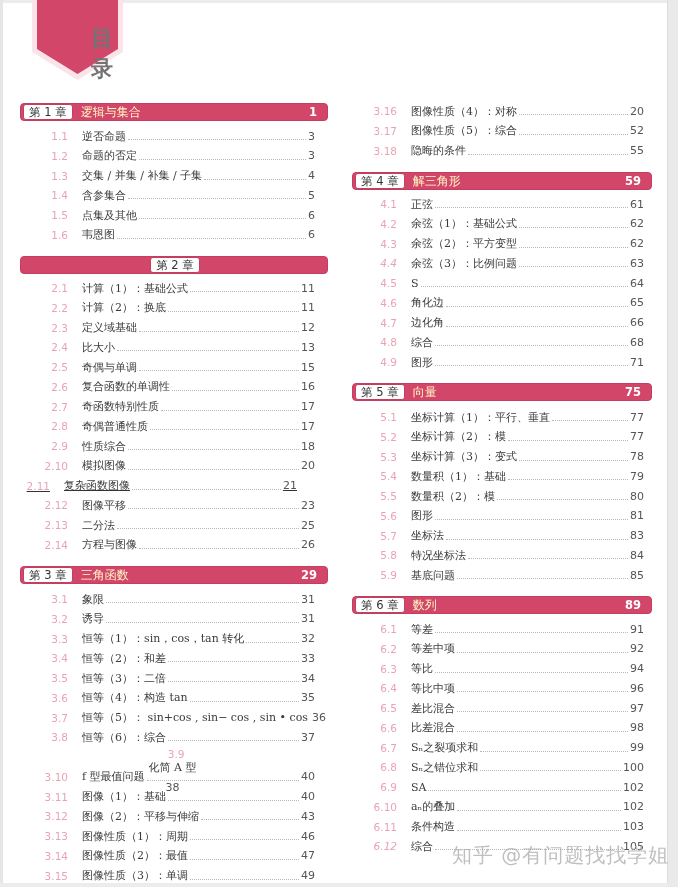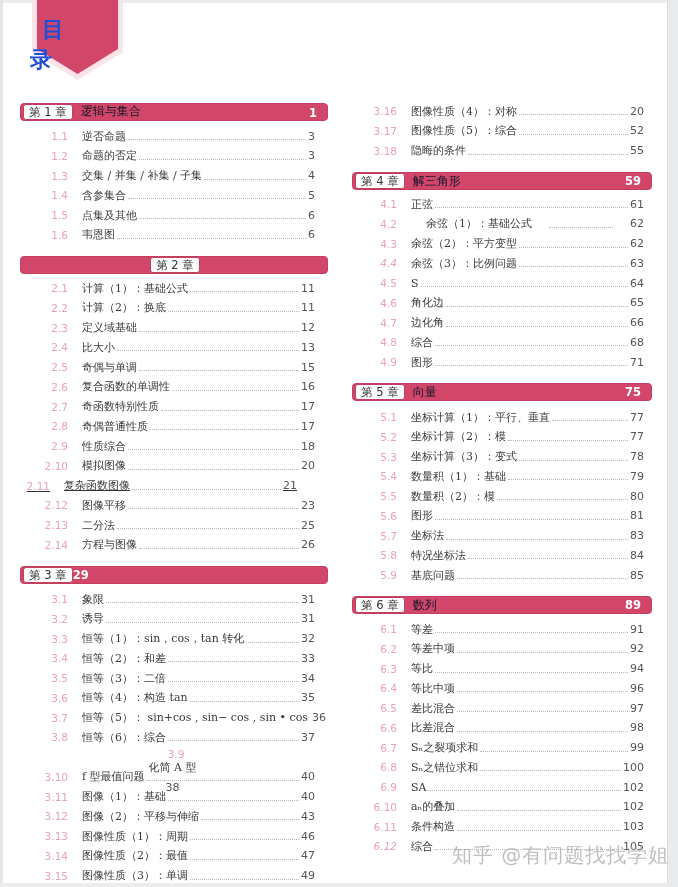--- a/index.html
+++ b/index.html
@@ -10,36 +10,36 @@
     color:#333;
   }
   .page-top-line { position:absolute; left:0; top:0; width:668px; height:3px; background:#ececec; }
   .left-edge { position:absolute; left:0; top:0; width:3px; height:887px; background:#e6e6e6; }
   .right-strip { position:absolute; right:0; top:0; width:10px; height:887px; background:#e9eaec; border-left:1px solid #dcdcdc; }
   .bottom-edge { position:absolute; left:0; top:883px; width:668px; height:4px; background:#ececec; }
 
   .banner { position:absolute; left:30px; top:0; width:95px; height:82px; }
   .banner svg { position:absolute; left:0; top:0; }
   .banner-title {
-    position:absolute; left:0; top:15px; width:95px; text-align:left;
-    color:#1d4ed8; font-family:"DejaVu Sans", sans-serif; font-weight:bold;
+    position:absolute; left:0; top:24px; width:95px; text-align:right;
+    color:#737373; font-family:"DejaVu Sans", sans-serif; font-weight:bold;
     font-size:22px; letter-spacing:12px; text-indent:12px;
   }
   .corner-dot { position:absolute; left:8px; top:-10px; width:36px; height:24px; border-radius:50%; background:#f6d3dc; opacity:.75; }
   .chapter {
     position:absolute; height:18px; border:1px solid #c63e5f; border-radius:4px;
     background:#d2466a; display:flex; align-items:center; box-sizing:border-box;
   }
   .chapter .tag {
     background:#fff; color:#333; font-family:"DejaVu Sans", sans-serif; font-size:11.5px;
     height:14px; line-height:14px; padding:0 5px; margin-left:2px; border-radius:3px;
     border:1px solid #c63e5f;
   }
   .chapter .ctitle {
-    color:#0f172a; font-family:"DejaVu Sans", sans-serif; font-size:12px; margin-left:8px; flex:1;
+    color:#fef9c3; font-family:"DejaVu Sans", sans-serif; font-size:12px; margin-left:8px; flex:1;
   }
   .chapter .cpage {
     color:#fff; font-family:"DejaVu Sans", sans-serif; font-weight:bold; font-size:11.5px; margin-right:10px;
   }
   .entry { position:absolute; height:18px; display:flex; align-items:center; }
   .entry .num {
     font-family:"DejaVu Sans", sans-serif; font-size:10.5px; color:#e9a3b4;
     text-align:right; flex:none;
   }
   .entry .etitle { font-size:11px; color:#3a3a3a; white-space:nowrap; flex:none; }
@@ -64,21 +64,21 @@
 <div class="banner">
   <div class="corner-dot"></div>
   <svg width="95" height="82" viewBox="0 0 95 82">
     <polygon points="2,0 93,0 93,52 47.5,80 2,52" fill="#fbe3ea"></polygon>
     <polygon points="7,0 88,0 88,49 47.5,74 7,49" fill="#d2466a"></polygon>
   </svg>
   <div class="banner-title">目 录</div>
 </div>
 
 <div id="left-col">
-    <div class="chapter" style="left: 20px; top: 103px; width: 308px; align-items: flex-end;">
+    <div class="chapter" style="left: 20px; top: 103px; width: 308px;">
       <span class="tag">第 1 章</span>
       <span class="ctitle">逻辑与集合</span>
       <span class="cpage">1</span>
     </div>
     <div class="entry" style="left: 30px; top: 127px; width: 285px;">
       <span class="num" style="width: 38px; margin-right: 14px;">1.1</span>
       <span class="etitle">逆否命题</span>
       <span class="dots"></span>
       <span class="epage">3</span>
     </div>
@@ -195,20 +195,21 @@
       <span class="epage">25</span>
     </div>
     <div class="entry" style="left: 30px; top: 535.75px; width: 285px;">
       <span class="num" style="width: 38px; margin-right: 14px;">2.14</span>
       <span class="etitle">方程与图像</span>
       <span class="dots"></span>
       <span class="epage">26</span>
     </div>
     <div class="chapter" style="left: 20px; top: 566px; width: 308px;">
       <span class="tag">第 3 章</span>
+      <span class="ctitle">三角函数</span>
       <span class="cpage">29</span>
     </div>
     <div class="entry" style="left: 30px; top: 590px; width: 285px;">
       <span class="num" style="width: 38px; margin-right: 14px;">3.1</span>
       <span class="etitle">象限</span>
       <span class="dots"></span>
       <span class="epage">31</span>
     </div>
     <div class="entry" style="left: 30px; top: 609.75px; width: 285px;">
       <span class="num" style="width: 38px; margin-right: 14px;">3.2</span>
@@ -318,21 +319,21 @@
       <span class="tag">第 4 章</span>
       <span class="ctitle">解三角形</span>
       <span class="cpage">59</span>
     </div>
     <div class="entry" style="left: 359px; top: 195px; width: 285px;">
       <span class="num" style="width: 38px; margin-right: 14px;">4.1</span>
       <span class="etitle">正弦</span>
       <span class="dots"></span>
       <span class="epage">61</span>
     </div>
-    <div class="entry" style="left: 359px; top: 214.75px; width: 285px; gap: 15px;">
+    <div class="entry" style="left: 359px; top: 214.75px; width: 285px;">
       <span class="num" style="width: 38px; margin-right: 14px;">4.2</span>
       <span class="etitle">余弦（1）：基础公式</span>
       <span class="dots"></span>
       <span class="epage">62</span>
     </div>
     <div class="entry" style="left: 359px; top: 234.5px; width: 285px;">
       <span class="num" style="width: 38px; margin-right: 14px;">4.3</span>
       <span class="etitle">余弦（2）：平方变型</span>
       <span class="dots"></span>
       <span class="epage">62</span>

